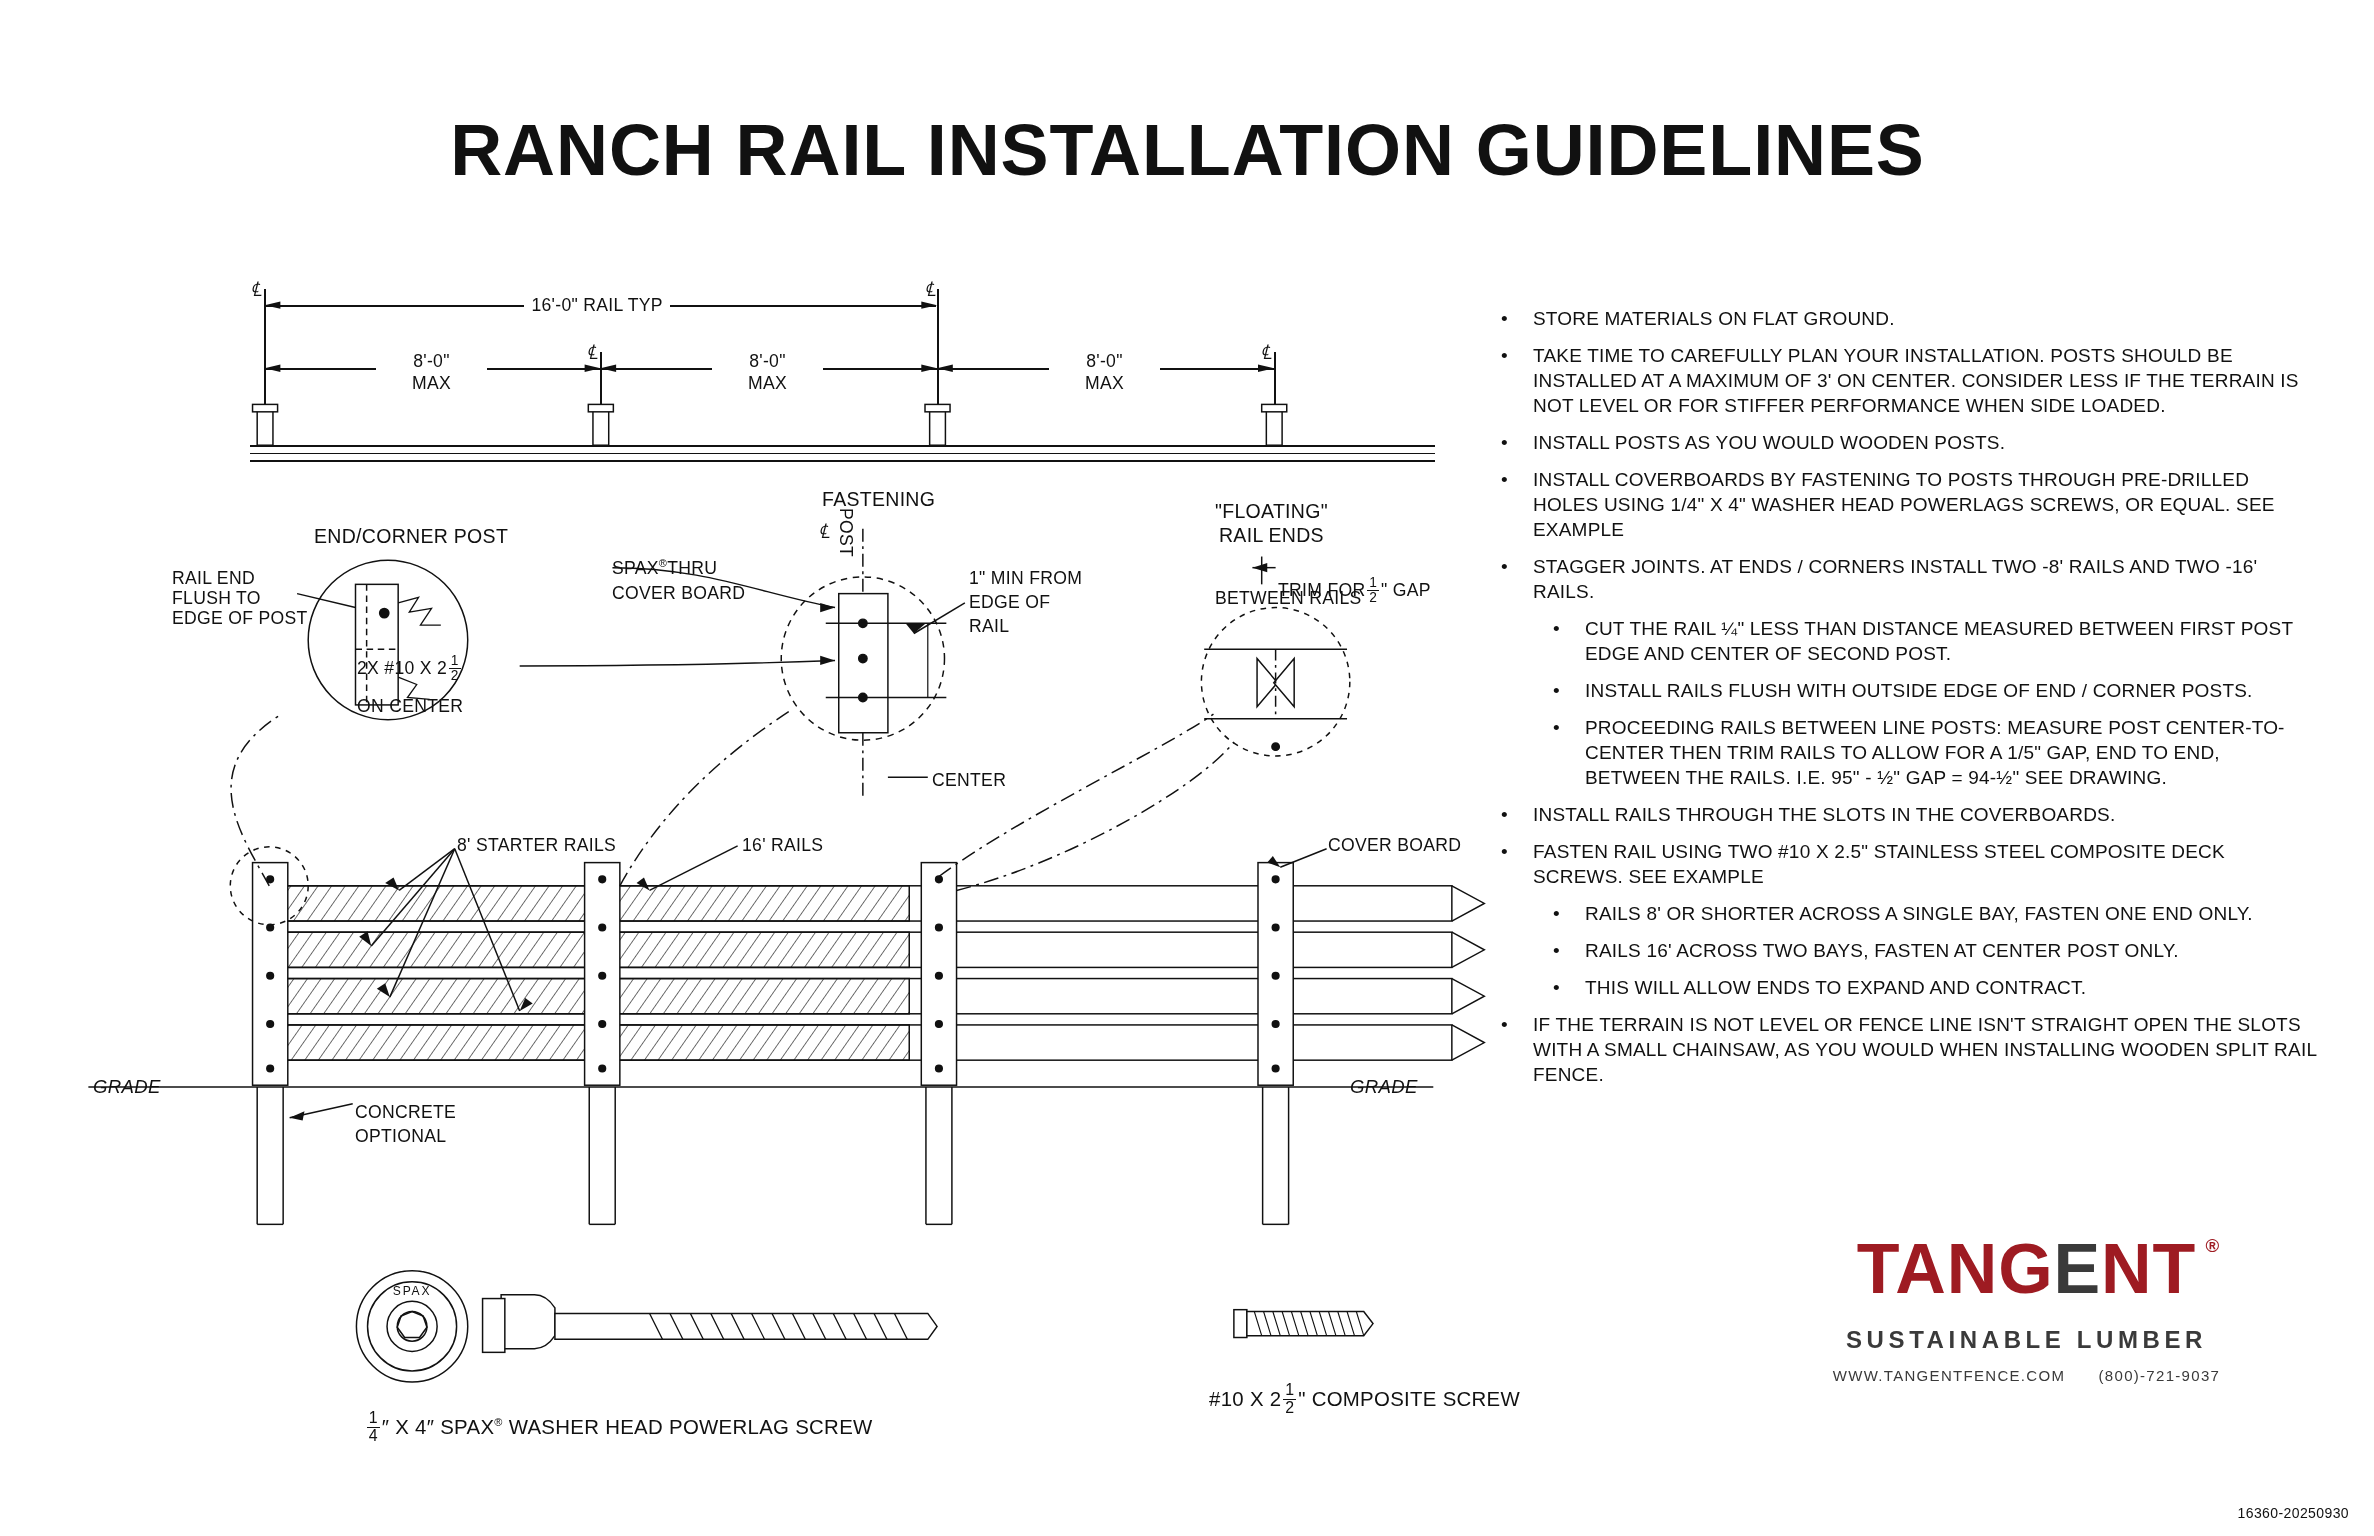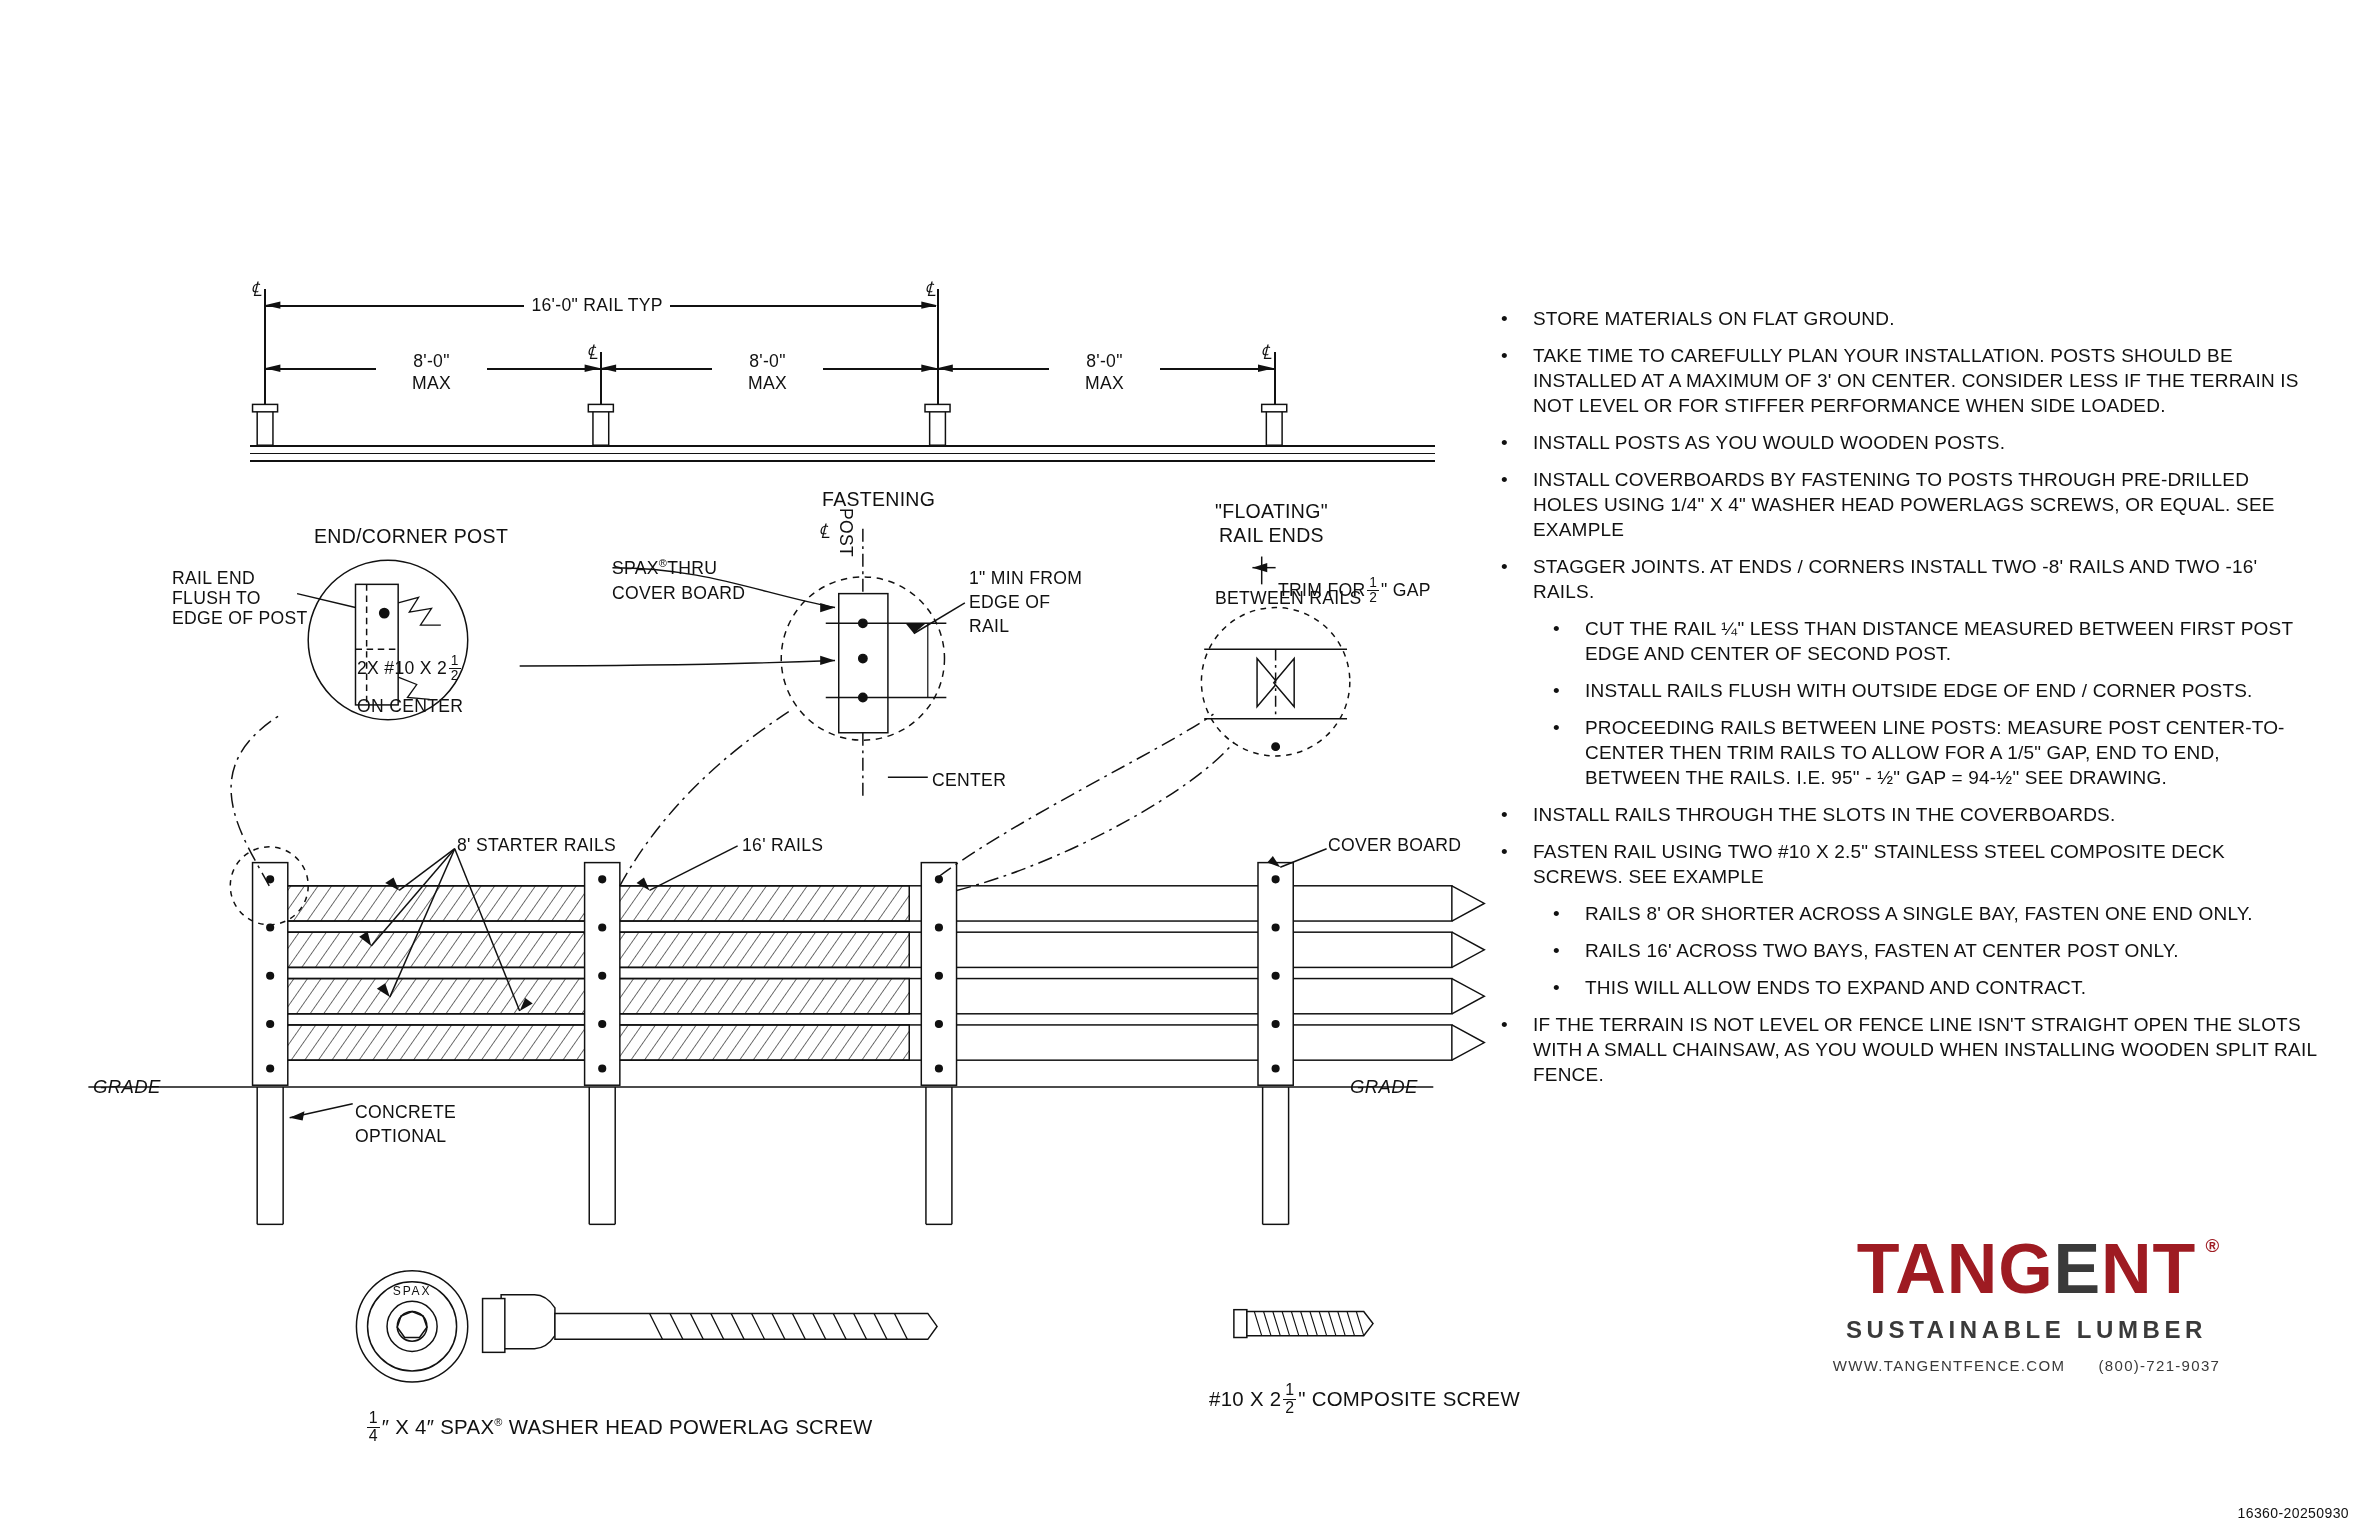--- a/index.html
+++ b/index.html
@@ -18,35 +18,36 @@
   .note{display:flex;margin-bottom:12px;}
   .note .bul{width:32px;flex:none;}
   .note .txt{flex:1;}
   .sub{margin-left:52px;}
   .sub .bul{width:32px;}
   
   .brand{position:absolute;left:1767px;top:1229px;width:519px;text-align:center;}
   .brand .name{font-size:70px;font-weight:bold;letter-spacing:0.9px;color:#9e1b22;position:relative;display:inline-block;}
   .brand .name .g{color:#3a3a3a;}
   .brand .reg{position:absolute;font-size:18.6px;top:5.6px;right:-24px;color:#9e1b22;}
-  .brand .sub2{font-size:24px;letter-spacing:4.6px;color:#3a3a3a;margin-top:7px;font-weight:bold;}
+  .brand .sub2{font-size:24px;letter-spacing:4.6px;color:#3a3a3a;margin-top:17px;font-weight:bold;}
   .brand .web{font-size:15px;letter-spacing:1.3px;color:#3a3a3a;margin-top:13px;}
   .brand .web span{margin:0 16.7px;}
   .docid{position:absolute;right:26px;bottom:15px;font-size:14px;letter-spacing:0.4px;}
   
   .fr{display:inline-block;vertical-align:-0.45em;text-align:center;font-size:.78em;line-height:1.05;margin:0 1.9px;}
   .fr .n{display:block;border-bottom:1.2px solid #111;padding:0 1.9px;}
   .fr .d{display:block;padding:0 1.9px;}
   .cl{font-family:"Liberation Serif",serif;font-style:italic;font-size:20.4px;}
 </style>
 </head>
 <body>
 
 <div class="page">
 
+  <div class="title">RANCH RAIL INSTALLATION GUIDELINES</div>
 
   <div>
 
     <div class="lbl cl" style="left:250px;top:274px;">℄</div>
     <div class="lbl cl" style="left:924px;top:274px;">℄</div>
     <div class="lbl cl" style="left:586px;top:337px;">℄</div>
     <div class="lbl cl" style="left:1260px;top:337px;">℄</div>
 
     <div class="ln v" style="left:264px;top:289px;height:130px;"></div>
     <div class="ln v" style="left:937px;top:289px;height:130px;"></div>

